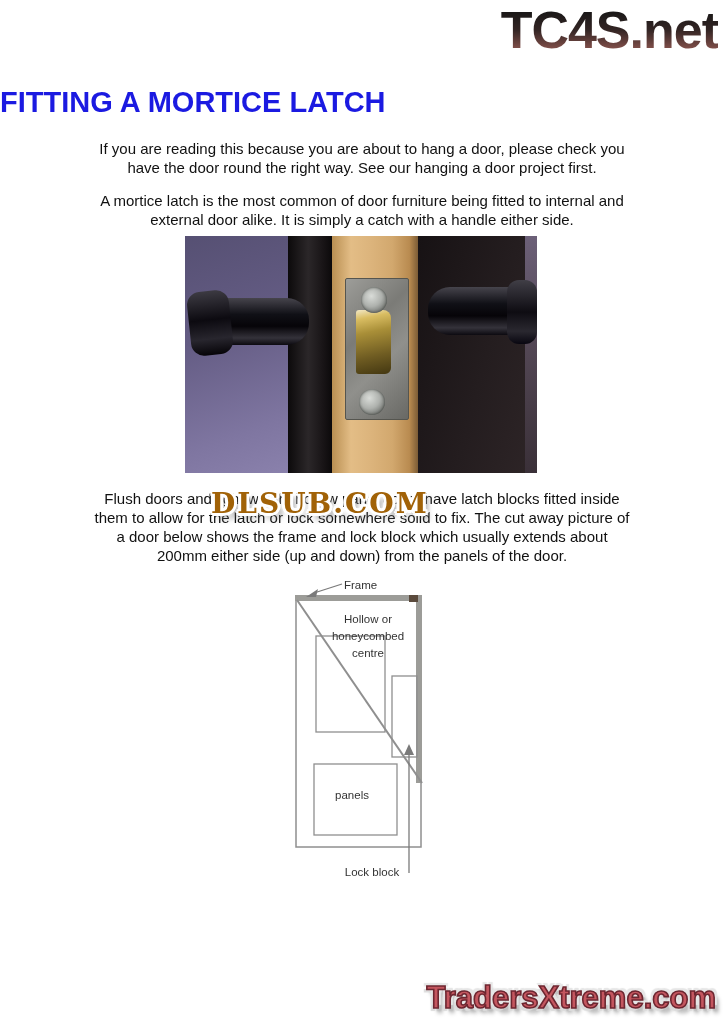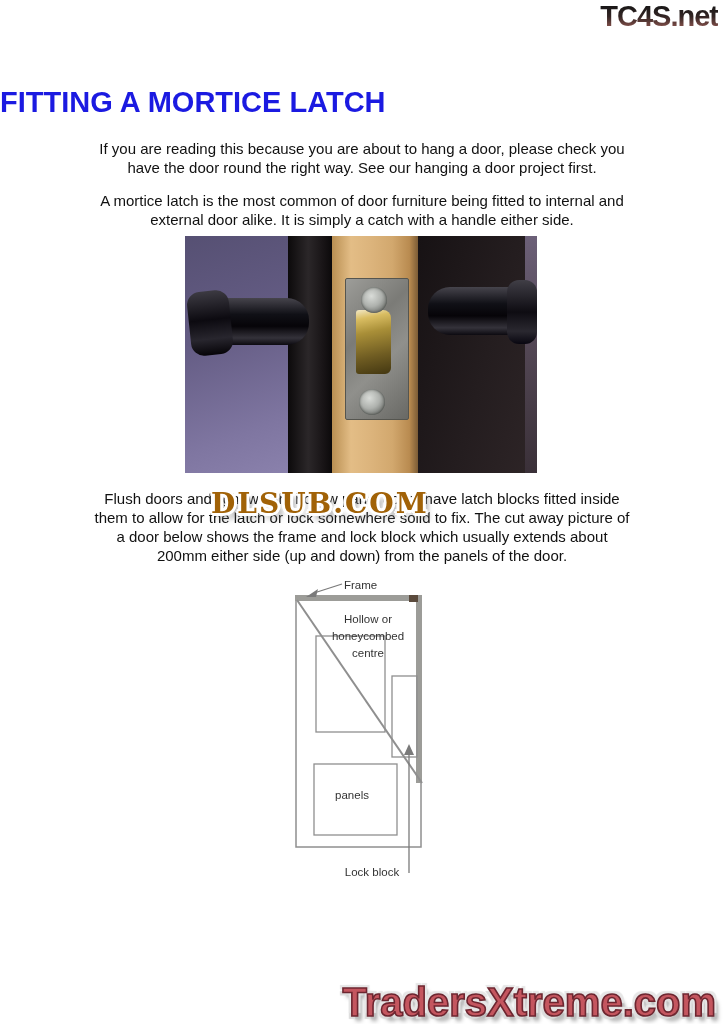--- a/index.html
+++ b/index.html
@@ -3,21 +3,21 @@
 <meta charset="utf-8">
 <style>
   * { margin:0; padding:0; box-sizing:border-box; }
   html,body { background:#ffffff; }
   body { font-family:"Liberation Sans", sans-serif; }
   .page { position:relative; width:724px; height:1024px; background:#fff; overflow:hidden; }
 
   
   .site-logo{
     position:absolute; top:0px; right:6px;
-    font-size:29px; font-weight:bold; letter-spacing:-1px;
+    font-size:52px; font-weight:bold; letter-spacing:-1px;
     color:#463230;
     background:linear-gradient(#161616 15%, #332524 50%, #8a544e 85%, #9c6058 100%);
   }
   @supports (-webkit-background-clip: text){
     .site-logo{ -webkit-background-clip:text; background-clip:text; color:transparent; }
   }
 
   .page-title{
     position:absolute; top:86px; left:0; width:100%;
     text-align:left; color:#1b1ae1; font-size:29px; font-weight:bold;
@@ -76,21 +76,21 @@
   .handle-right-knob{ left:322px; top:44px; width:30px; height:64px; border-radius:12px;
     background:linear-gradient(#403e46 0%,#0e0c12 50%,#2a2830 80%,#080610 100%); }
 
   
   .diagram{ position:absolute; left:280px; top:570px; width:160px; height:320px; }
   .diagram text{ font-family:"Liberation Sans", sans-serif; font-size:11.5px; fill:#333; }
 
   
   .footer-logo{
     position:absolute; top:980px; right:8px;
-    font-size:40px; font-weight:bold; letter-spacing:0px;
+    font-size:31px; font-weight:bold; letter-spacing:0px;
     color:#c4565f; -webkit-text-stroke:1.6px #6d2630;
     text-shadow:-3px -3px 1px #e6e6e6, 3px -3px 1px #e6e6e6, -3px 3px 1px #dcdcdc,
                 3px 3px 2px #bdbdbd, 4px 5px 4px #a8a8a8;
   }
 </style>
 </head>
 <body>
 
 <div class="page">
 

